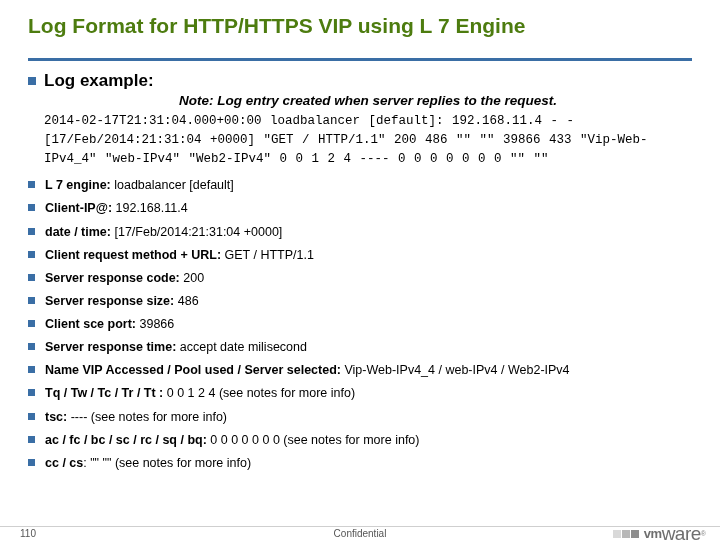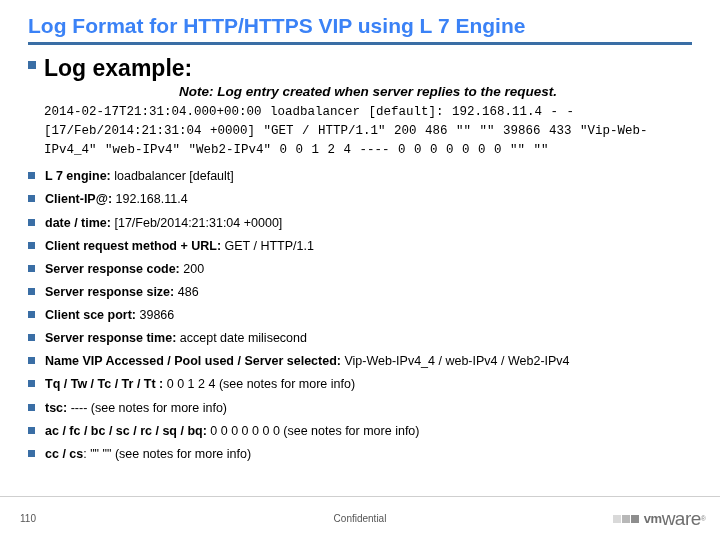--- a/index.html
+++ b/index.html
@@ -11,43 +11,43 @@
     color: #000;
     position: relative;
     overflow: hidden;
   }
   .slide {
     padding: 14px 28px 0 28px;
   }
   .title {
     font-size: 21px;
     font-weight: bold;
-    color: #3b82f6;
-    margin-bottom: 4px;
+    color: #4d7c0f;
+    margin-bottom: 20px;
   }
   .title-line {
     border: none;
     border-top: 3px solid #3a6ea5;
     margin-bottom: 10px;
   }
   .section-head {
     display: flex;
     align-items: flex-start;
     margin-bottom: 2px;
   }
   .bullet-sq {
     display: inline-block;
     width: 8px; height: 8px;
     background: #3a6ea5;
     margin-top: 6px;
     margin-right: 8px;
     flex: 0 0 auto;
   }
   .section-head .label {
-    font-size: 23px;
+    font-size: 17px;
     font-weight: bold;
   }
   .note {
     font-style: italic;
     font-weight: bold;
     font-size: 13.5px;
     margin-left: 16px;
     margin-bottom: 4px;
     text-align: center;
   }
@@ -78,21 +78,21 @@
     width: 7px; height: 7px;
     background: #3a6ea5;
     margin-top: 5px;
     margin-right: 10px;
     flex: 0 0 auto;
   }
   ul.items li .txt b { font-weight: bold; }
   .footer {
     position: absolute;
     bottom: 0; left: 0; right: 0;
-    height: 44px;
+    height: 14px;
     border-top: 1px solid #cfcfcf;
     display: flex;
     align-items: center;
     font-size: 10px;
     color: #555;
   }
   .footer .pageno { position: absolute; left: 20px; }
   .footer .conf { position: absolute; left: 50%; transform: translateX(-50%); }
   .footer .logo {
     position: absolute; right: 14px;

